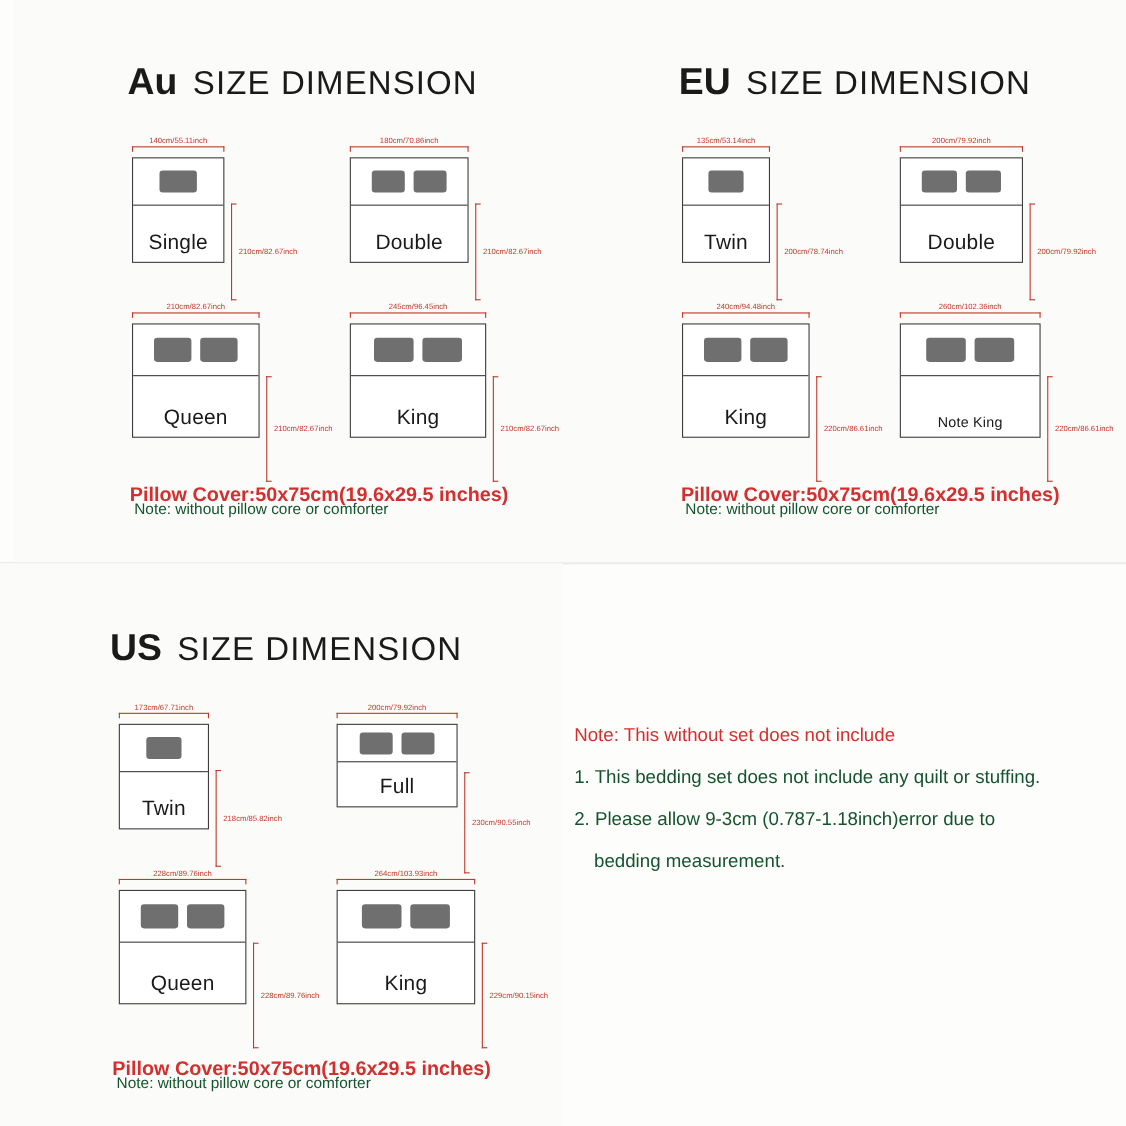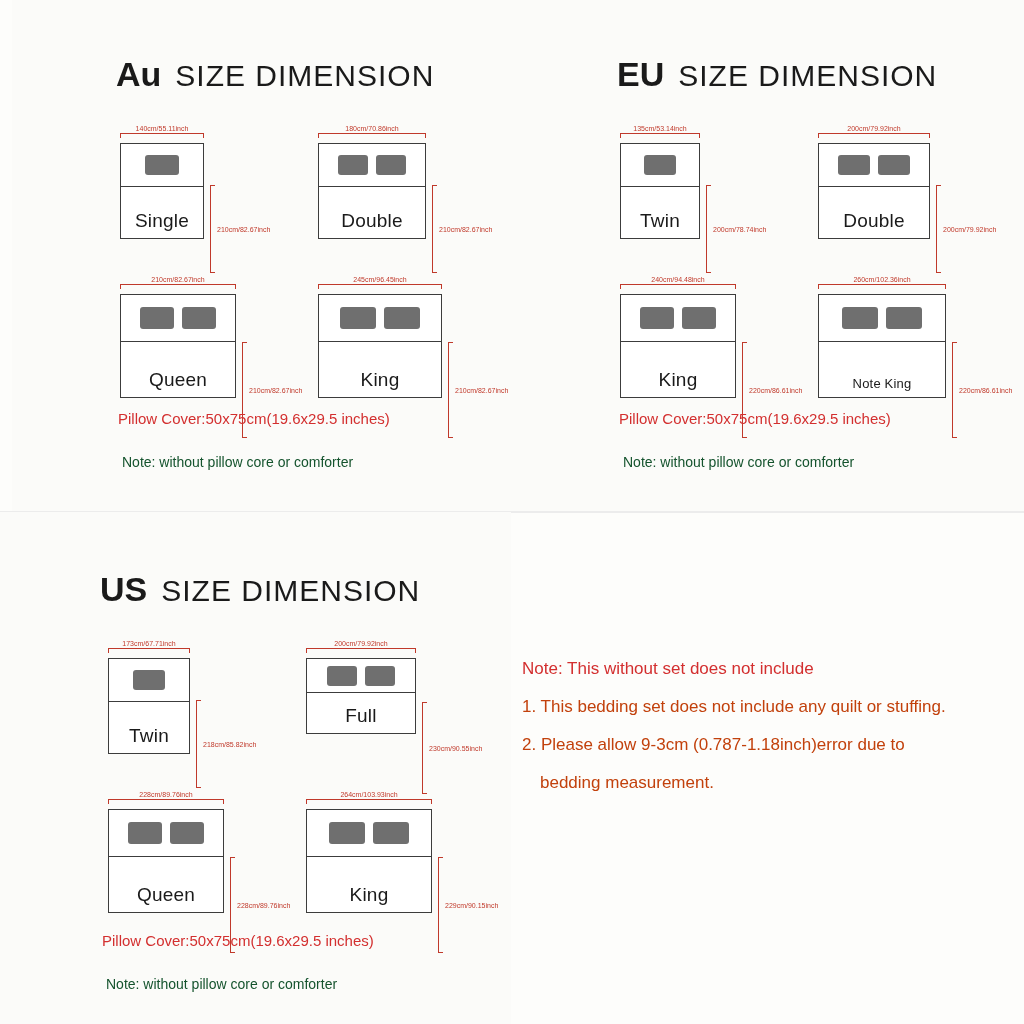--- a/index.html
+++ b/index.html
@@ -123,42 +123,43 @@
     border-left: 1px solid #c0392b;
     border-top: 1px solid #c0392b;
     border-bottom: 1px solid #c0392b;
     width: 4px;
     margin-right: 2px;
   }
   
   .pillow-note {
     position: absolute;
     color: #d32f2f;
-    font-size: 15px;
-    font-weight: 400;
+    font-size: 18px;
+    font-weight: 700;
     white-space: nowrap;
+    margin-top: 29px;
   }
   .plain-note {
     position: absolute;
     color: #14532d;
     font-size: 14px;
     white-space: nowrap;
   }
   .side-notes {
     position: absolute;
     color: #d32f2f;
     font-size: 17px;
     line-height: 38px;
     width: 430px;
   }
   .side-notes .lead {
     color: #d32f2f;
   }
   .side-notes .item {
-    color: #c2410c;
+    color: #14532d;
   }
   .divider-v {
     position: absolute;
     background: #ececec;
     width: 2px;
   }
   .divider-h {
     position: absolute;
     background: #ececec;
     height: 2px;

